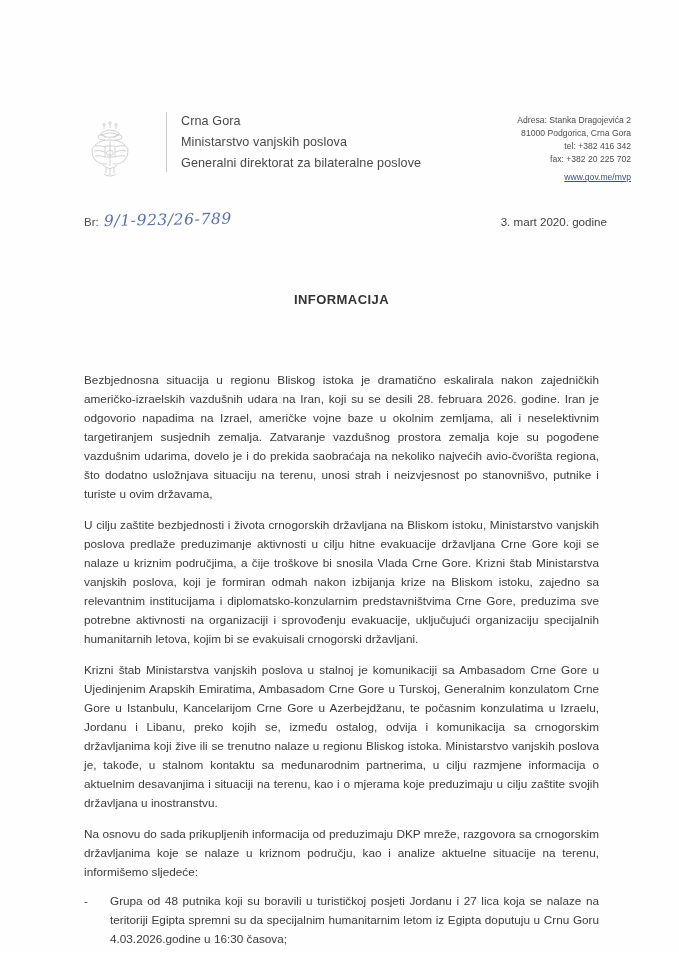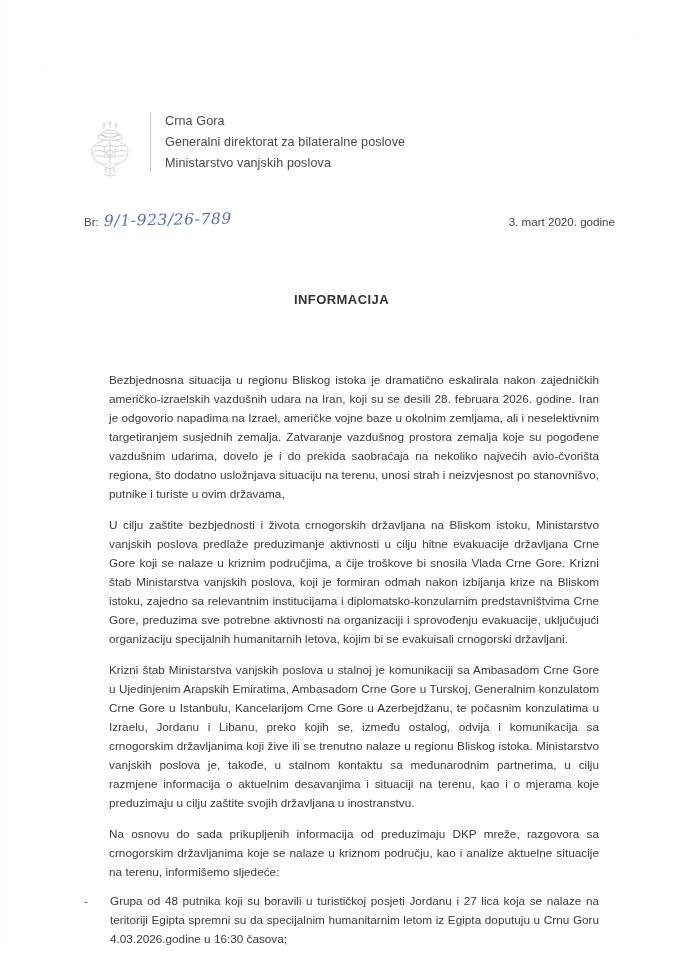--- a/index.html
+++ b/index.html
@@ -47,21 +47,21 @@
     width: 54px;
     flex: 0 0 54px;
     padding-top: 6px;
   }
   .emblem {
     width: 52px;
     height: 62px;
     opacity: .42;
   }
   .org-block {
-    margin-left: 12px;
+    margin-left: 28px;
     padding-left: 14px;
     border-left: 1px solid #c9c9c9;
     min-height: 60px;
     display: flex;
     flex-direction: column;
     justify-content: center;
     gap: 5px;
   }
   .org-line {
     font-size: 12.6px;
@@ -86,21 +86,21 @@
     line-height: 1.52;
     color: #3f4f86;
     text-decoration: underline;
     white-space: nowrap;
     display: inline-block;
   }
 
   
   .refrow {
     position: absolute;
-    left: 84px; right: 52px;
+    left: 84px; right: 60px;
     top: 212px;
     display: flex;
     align-items: baseline;
   }
   .ref-label {
     font-size: 11.5px;
     color: #4a4a4a;
   }
   .ref-hand {
     font-family: "DejaVu Serif", serif;
@@ -149,21 +149,20 @@
     top: 358px;
     bottom: 0;
   }
   .para {
     font-size: 11.75px;
     line-height: 1.62;
     text-align: justify;
     color: #3b3b3b;
     margin-bottom: 10.5px;
     letter-spacing: .02px;
-    margin-left: 25px;
   }
   .bullet-list {
     margin: 0;
     padding: 0;
     list-style: none;
   }
   .bullet-item {
     display: flex;
     font-size: 11.75px;
     line-height: 1.62;
@@ -221,24 +220,31 @@
 
           <path d="M38 94 Q52 108 66 94"></path>
           <path d="M44 98 L44 110 M52 100 L52 114 M60 98 L60 110"></path>
           <path d="M40 112 Q52 120 64 112"></path>
         </g>
       </svg>
     </div>
 
     <div class="org-block">
       <div class="org-line">Crna Gora</div>
+      <div class="org-line">Ministarstvo vanjskih poslova</div>
       <div class="org-line">Generalni direktorat za bilateralne poslove</div>
-      <div class="org-line">Ministarstvo vanjskih poslova</div>
     </div>
 
+    <div class="addr-block">
+      <div class="addr-line">Adresa: Stanka Dragojevića 2</div>
+      <div class="addr-line">81000 Podgorica, Crna Gora</div>
+      <div class="addr-line">tel: +382 416 342</div>
+      <div class="addr-line">fax: +382 20 225 702</div>
+      <a class="addr-link" href="#">www.gov.me/mvp</a>
+    </div>
 
   </div>
 
   <div class="refrow">
     <span class="ref-label">Br:</span>
     <span class="ref-hand">9/1-923/26-789</span>
     <span class="date-text">3. mart 2020. godine</span>
   </div>
 
   <div class="title-zone">

